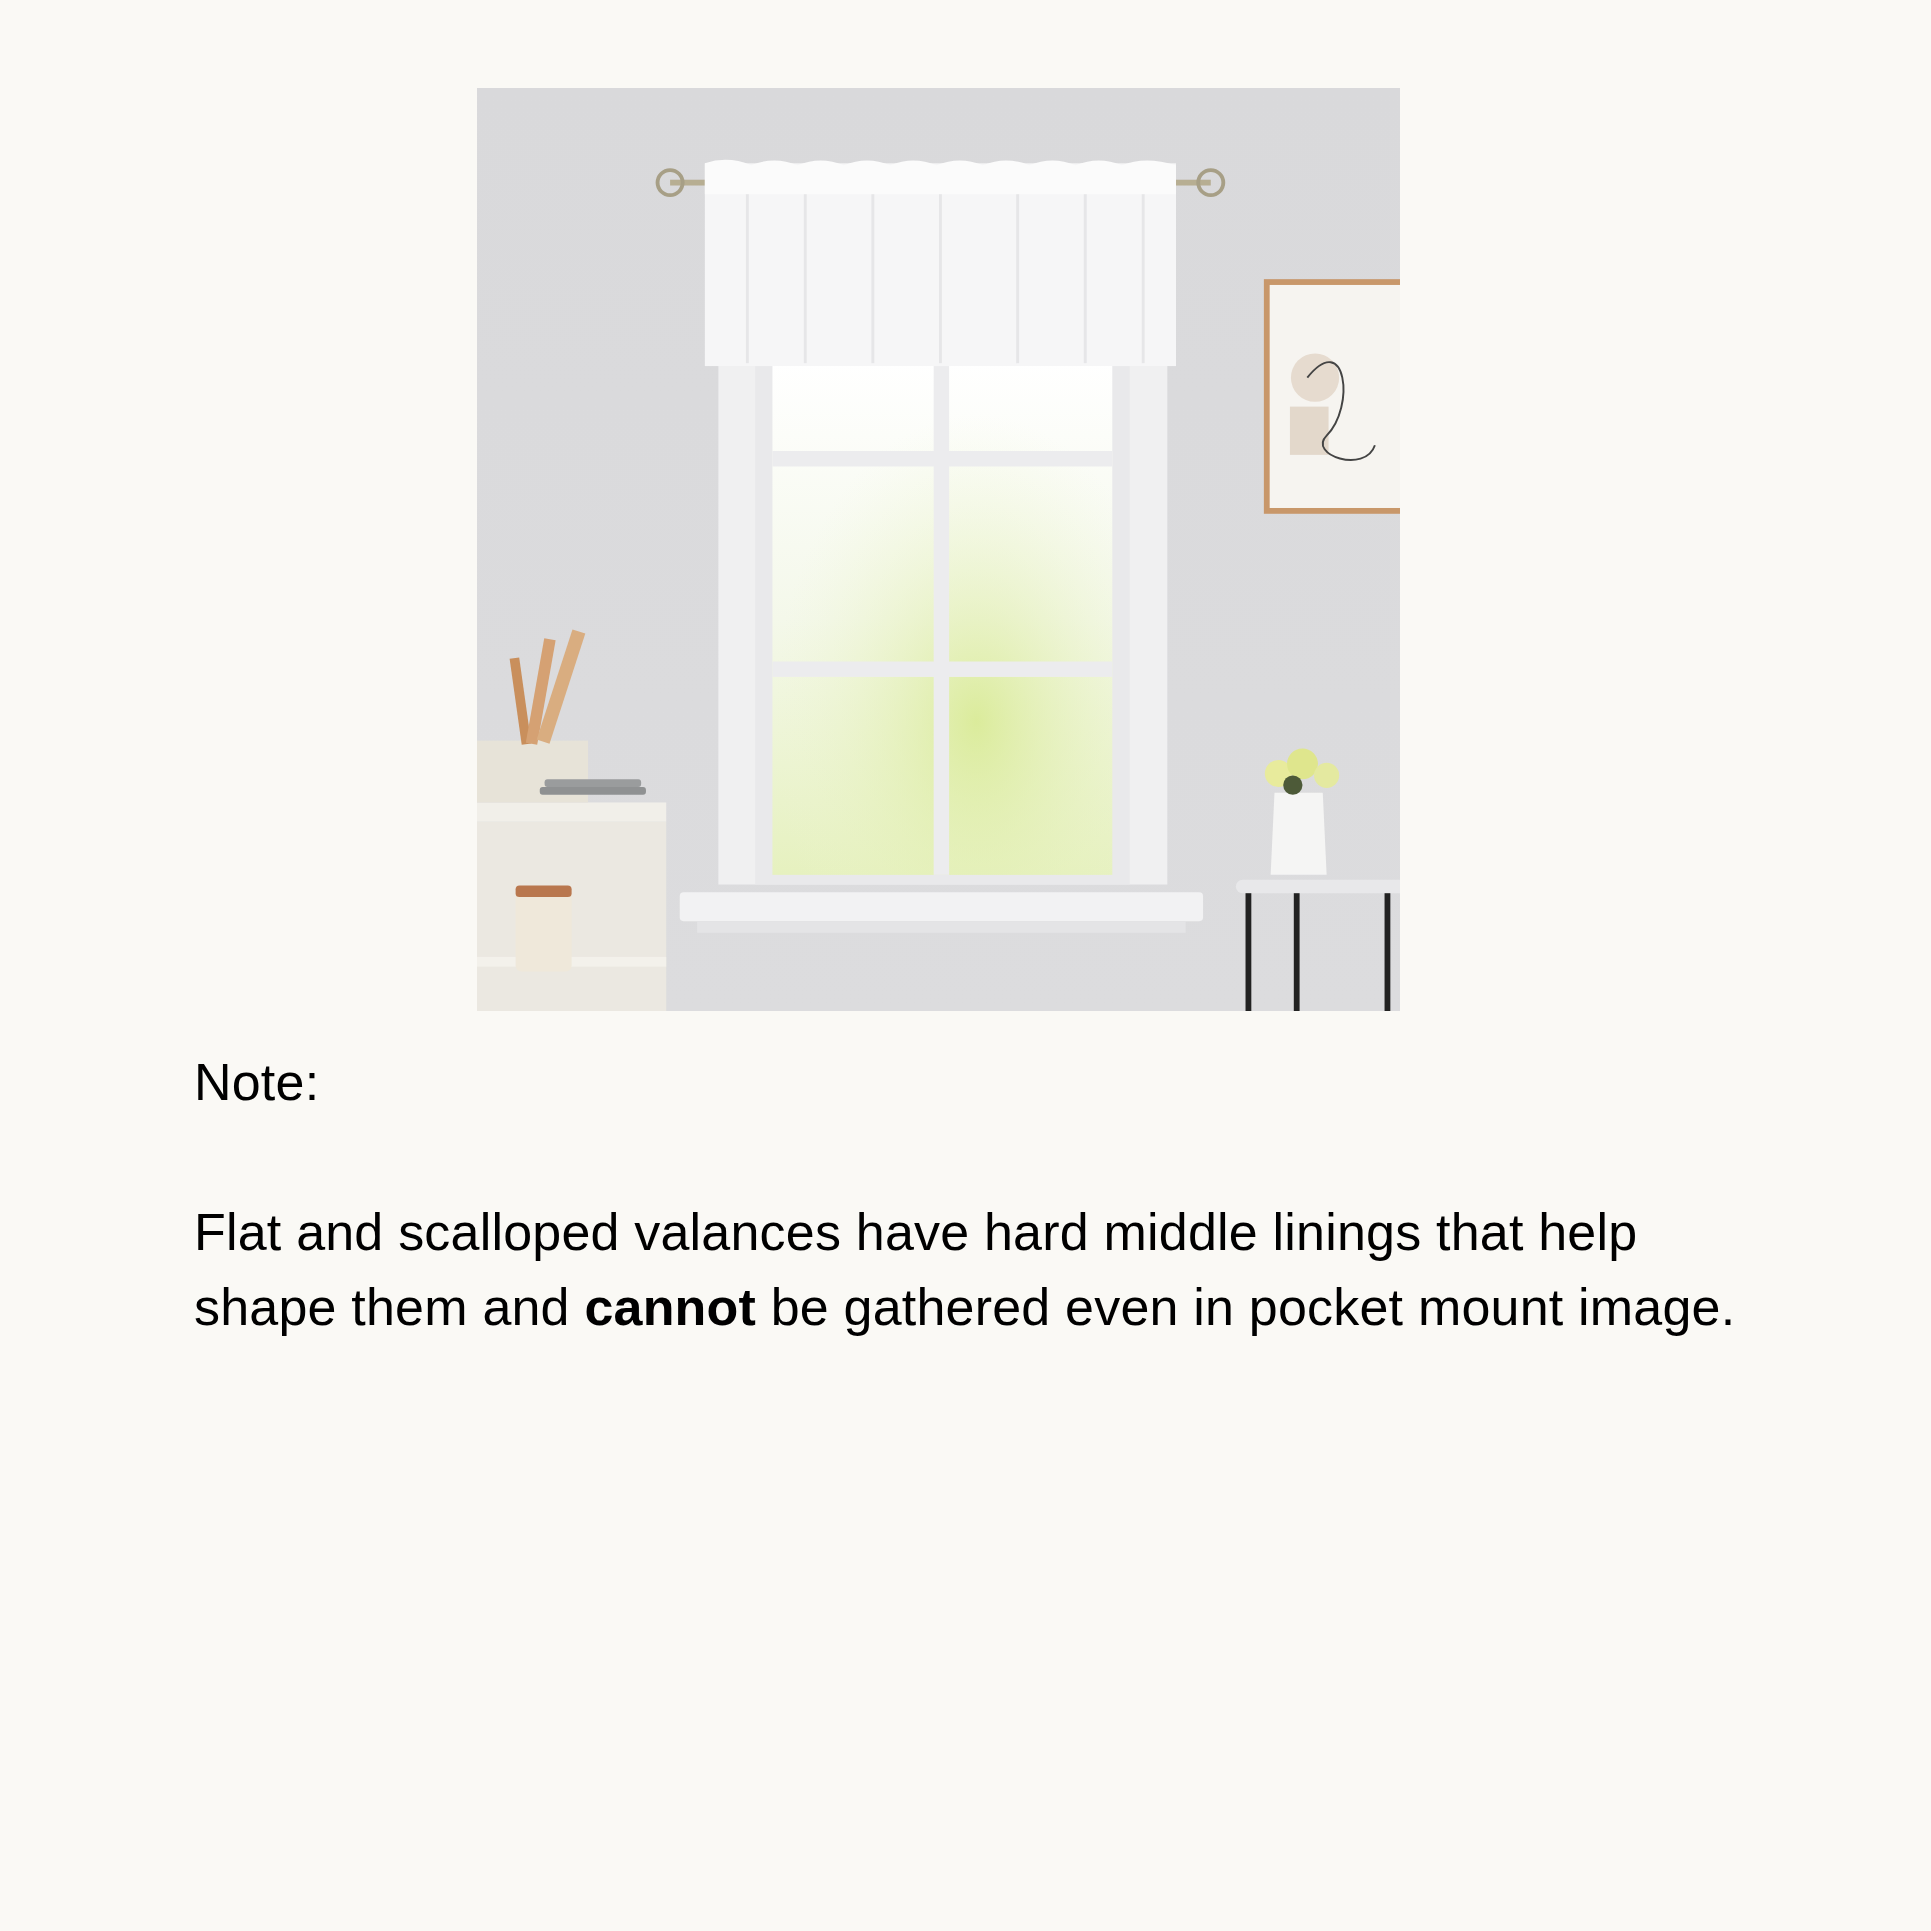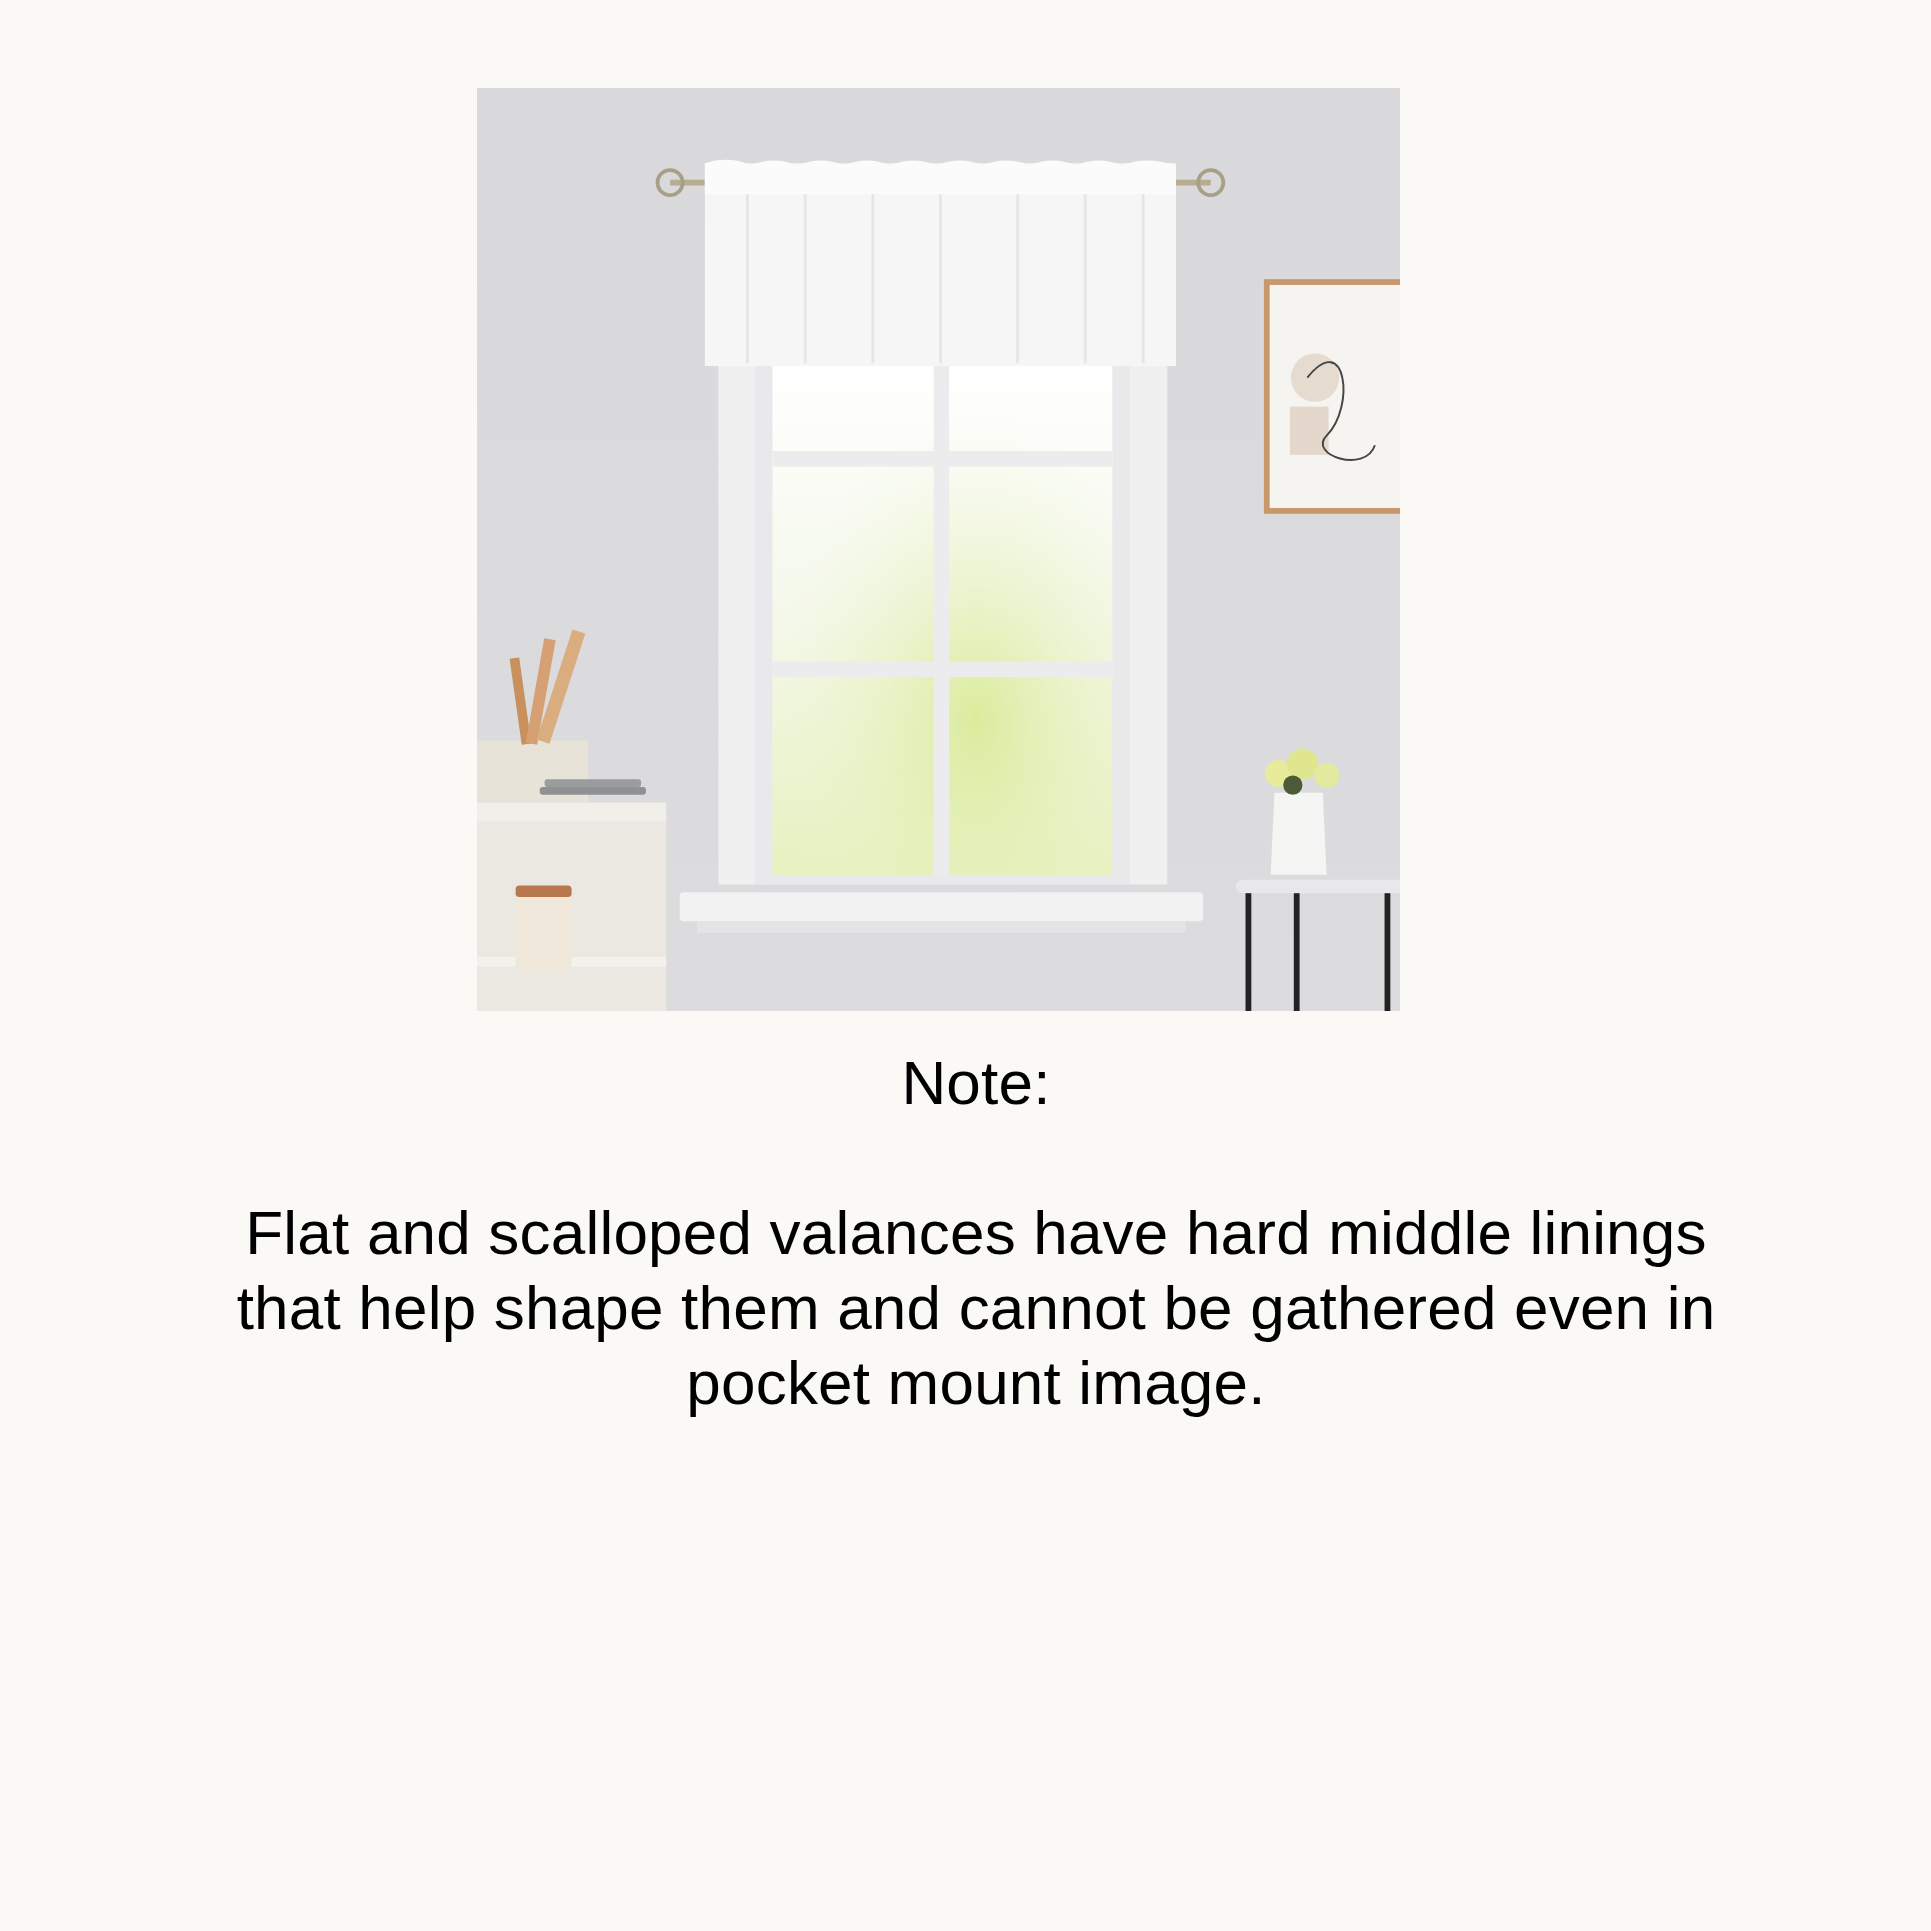--- a/index.html
+++ b/index.html
@@ -15,28 +15,27 @@
     position: absolute;
     left: 477px; top: 88px;
     width: 923px; height: 923px;
     overflow: hidden;
   }
   .photo svg { display: block; width: 923px; height: 923px; }
   .note {
     position: absolute;
     left: 194px; top: 1045px;
     width: 1564px;
-    font-size: 62px;
+    font-size: 52px;
     line-height: 75px;
     letter-spacing: 0.2px;
-    text-align: center;
   }
   .note p { margin: 0; }
   .note .gap { height: 75px; }
-  .note b { font-weight: 400; }
+  .note b { font-weight: 700; }
 </style>
 </head>
 <body>
 
 <div class="photo" role="img" aria-label="White rod pocket valance curtain hung over a white-framed window in a kitchen">
   <svg viewBox="0 0 956 956" xmlns="http://www.w3.org/2000/svg">
     <defs>
       <linearGradient id="wall" x1="0" y1="0" x2="0" y2="1">
         <stop offset="0" stop-color="#d9d9db"></stop>
         <stop offset="1" stop-color="#dcdcde"></stop>

